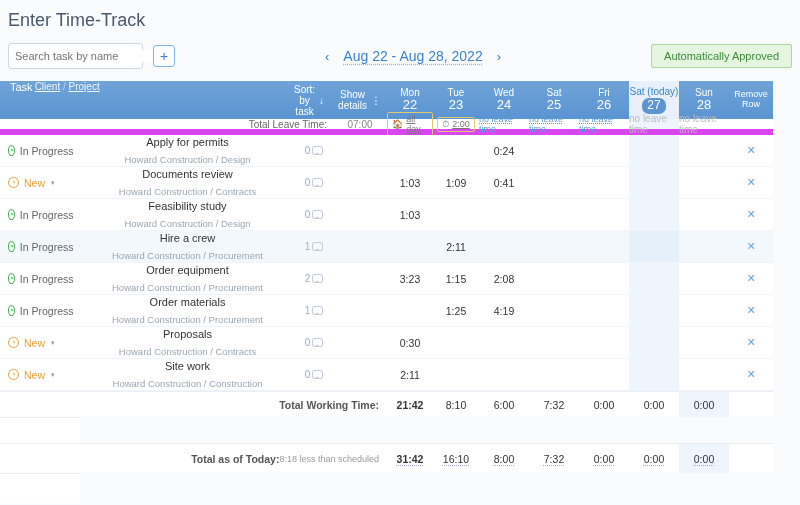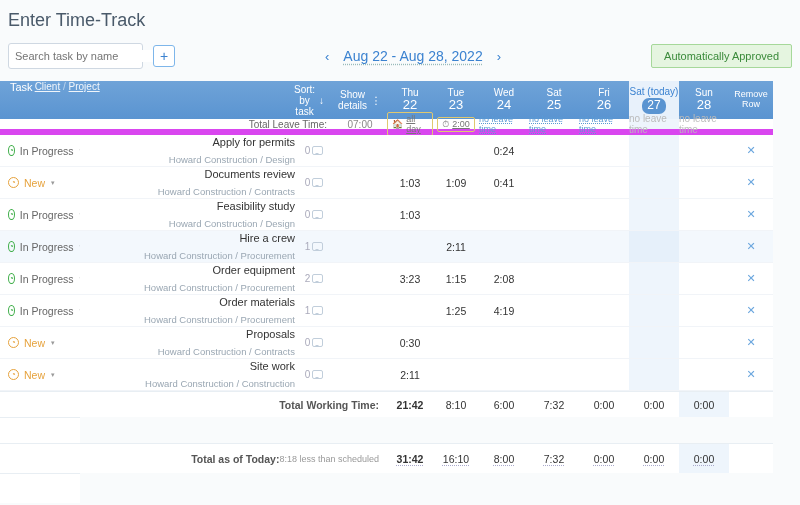--- a/index.html
+++ b/index.html
@@ -44,21 +44,21 @@
   .trow > div { background:#fff; border-bottom:1px solid #f1f4f8; display:flex; align-items:center; justify-content:center; height:32px; font-size:10.5px; color:#444;}
   .trow.hl > div { background:#f3f8fd; }
   .trow .st { justify-content:flex-start; padding-left:8px; gap:5px; white-space:nowrap;}
   .trow .st .dot{display:inline-flex;align-items:center;justify-content:center;width:11px;height:11px;border:1.2px solid;border-radius:50%;font-size:8px;}
   .trow .st.ip .dot{border-color:#3fae49;color:#3fae49;}
   .trow .st.nw .dot{border-color:#e6a23c;color:#e6a23c;}
   .trow .st .name{color:#666;}
   .trow .st.ip .name{color:#666;}
   .trow .st.nw .name{color:#e6a23c;}
   .trow .st .car{color:#999;font-size:7px;margin-left:1px;}
-  .trow .tk { flex-direction:column; align-items:flex-end; justify-content:center; padding-left:0; gap:6px;}
+  .trow .tk { flex-direction:column; align-items:center; justify-content:center; padding-left:0; gap:6px;}
   .trow .tk .tn{color:#333;font-size:11px;}
   .trow .tk .tp{color:#9aa7b3;font-size:9.5px;}
   .trow .cmt{color:#aab; gap:2px; font-size:10px;}
   .trow .cmt .bub{display:inline-block;width:11px;height:9px;border:1px solid #c1cedb;border-radius:2px;position:relative;}
   .trow .cmt .bub:after{content:"";position:absolute;bottom:-3px;left:2px;border:2px solid transparent;border-top-color:#c1cedb;}
   .trow .hrs{} 
   .trow .val{color:#333;}
   .trow .val.empty{color:transparent;}
   .trow .today{background:#eef5fc;}
   .trow.hl .today{background:#e6f0fa;}
@@ -103,21 +103,21 @@
       <div>Task</div>
    <div class="sub"><u>Client</u> <span class="sep">/</span> <u>Project</u></div>
     </div>
     <div class="hdr sort">
       <span>Sort: by task</span>
       <span class="arrow">↓</span>
       <span class="detail">Show details</span> 
       <span>⋮</span>
     </div>
     <div class="hdr day">
-      <span class="dow">Thu</span>
+      <span class="dow">Mon</span>
       <span class="num">22</span>
     </div>
     <div class="hdr day">
       <span class="dow">Tue</span>
       <span class="num">23</span>
     </div>
     <div class="hdr day">
       <span class="dow">Wed</span>
       <span class="num">24</span>
     </div>

